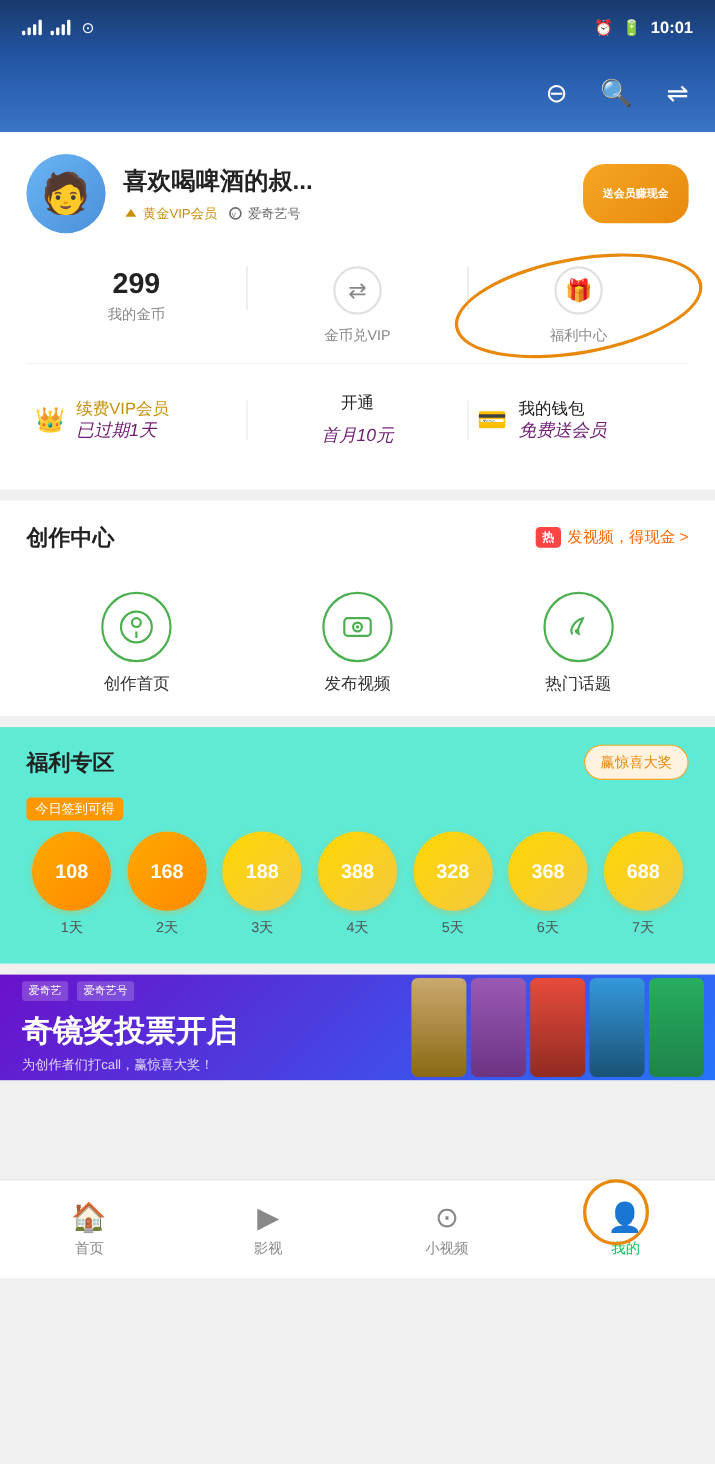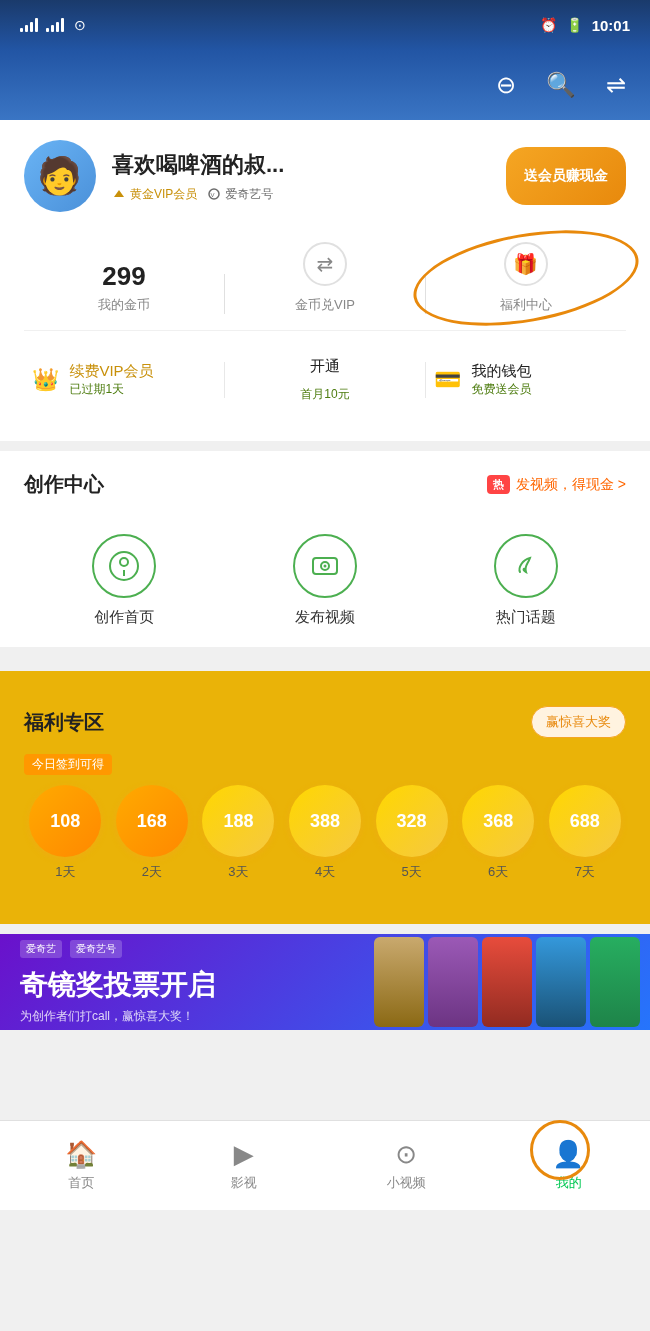--- a/index.html
+++ b/index.html
@@ -109,30 +109,30 @@
       font-size: 12px;
       color: #c8900a;
     }
     .vip-badge svg { width: 14px; height: 14px; }
     .send-cash-btn {
       background: linear-gradient(135deg, #f5a623, #e8890c);
       color: white;
       border: none;
       border-radius: 20px;
       padding: 20px 18px;
-      font-size: 14px;
+      font-size: 10px;
       font-weight: bold;
       cursor: pointer;
       white-space: nowrap;
     }
 
     
     .stats-row {
       display: flex;
-      align-items: flex-end;
+      align-items: flex-start;
       padding: 16px 0;
       border-bottom: 1px solid #f0f0f0;
     }
     .stat-item {
       flex: 1;
       text-align: center;
     }
     .stat-value {
       font-size: 26px;
       font-weight: bold;
@@ -201,22 +201,23 @@
     .action-icon {
       font-size: 22px;
     }
     .action-text-block {}
     .action-title {
       font-size: 15px;
       color: #222;
       font-weight: 500;
     }
     .action-subtitle {
-      font-size: 12px;
-      color: #4d7c0f;
+      font-size: 16px;
+      color: #701a75;
+      font-style: italic;
     }
     .action-divider {
       width: 1px;
       height: 36px;
       background: #e8e8e8;
     }
 
     
     .section {
       background: white;
@@ -274,23 +275,23 @@
       font-size: 28px;
     }
     .creation-icon-green { border: 2px solid #4caf50; color: #4caf50; }
     .creation-label {
       font-size: 15px;
       color: #333;
     }
 
     
     .welfare-section {
-      background: #eab308;
-      margin-top: 24px;
-      padding: 35px 24px;
+      background: #5eead4;
+      margin-top: 10px;
+      padding: 16px 24px;
     }
     .welfare-header {
       display: flex;
       align-items: center;
       justify-content: space-between;
       margin-bottom: 16px;
     }
     .welfare-earn-btn {
       background: #fff3e0;
       color: #e8890c;

